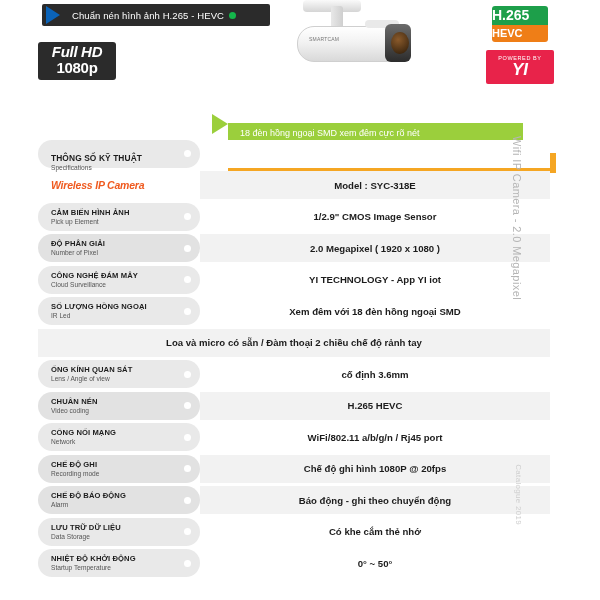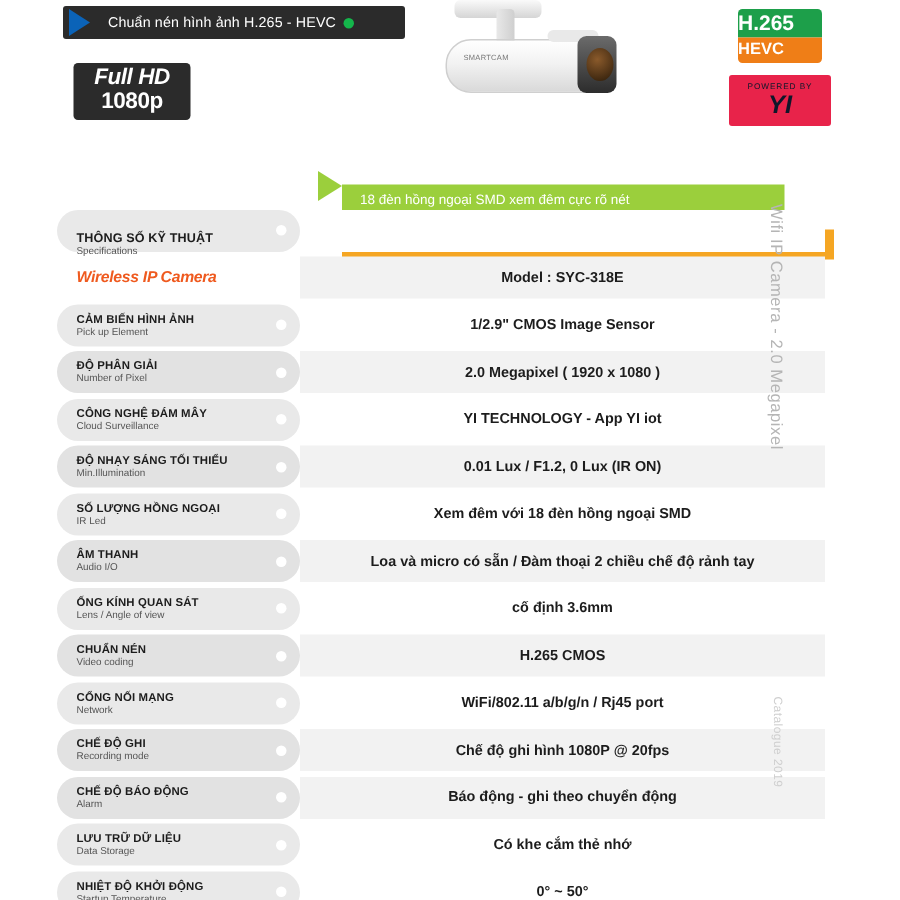--- a/index.html
+++ b/index.html
@@ -56,21 +56,21 @@
     position: absolute;
     left: 46px; top: 6px;
     width: 0; height: 0;
     border-top: 9px solid transparent;
     border-bottom: 9px solid transparent;
     border-left: 14px solid #0b63b8;
   }
 
   .fullhd {
     position: absolute;
-    left: 49px; top: 42px;
+    left: 38px; top: 42px;
     width: 78px; height: 38px;
     background: #2b2b2b;
     border-radius: 3px;
     color: #ffffff;
     text-align: center;
     padding-top: 2px;
     box-sizing: border-box;
   }
   .fullhd .l1 {
     font-size: 15px;
@@ -169,21 +169,21 @@
     height: 17px;
   }
 
   
   .yi-badge {
     position: absolute;
     left: 486px; top: 50px;
     width: 68px; height: 34px;
     background: #e8234a;
     border-radius: 2px;
-    color: #0f172a;
+    color: #ffffff;
     text-align: center;
   }
   .yi-badge .powered {
     font-size: 5.5px;
     letter-spacing: .6px;
     margin-top: 5px;
   }
   .yi-badge .yi {
     font-size: 17px;
     font-weight: bold;
@@ -414,58 +414,47 @@
     </div>
 
     <div class="row">
       <div class="label-cell">
         <span class="lab-vi">CÔNG NGHỆ ĐÁM MÂY</span>
         <span class="lab-en">Cloud Surveillance</span>
       </div>
       <div class="value-cell">YI TECHNOLOGY - App YI iot</div>
     </div>
 
-    <div class="row alt">
-      <div class="label-cell">
-        <span class="lab-vi">ĐỘ NHẠY SÁNG TỐI THIỂU</span>
-        <span class="lab-en">Min.Illumination</span>
-      </div>
-      <div class="value-cell">0.01 Lux / F1.2, 0 Lux (IR ON)</div>
-    </div>
 
     <div class="row">
       <div class="label-cell">
         <span class="lab-vi">SỐ LƯỢNG HỒNG NGOẠI</span>
         <span class="lab-en">IR Led</span>
       </div>
       <div class="value-cell">Xem đêm với 18 đèn hồng ngoại SMD</div>
     </div>
 
     <div class="row alt">
-      <div class="label-cell">
-        <span class="lab-vi">ÂM THANH</span>
-        <span class="lab-en">Audio I/O</span>
-      </div>
       <div class="value-cell">Loa và micro có sẵn / Đàm thoại 2 chiều chế độ rảnh tay</div>
     </div>
 
     <div class="row">
       <div class="label-cell">
         <span class="lab-vi">ỐNG KÍNH QUAN SÁT</span>
         <span class="lab-en">Lens / Angle of view</span>
       </div>
       <div class="value-cell">cố định 3.6mm</div>
     </div>
 
     <div class="row alt">
       <div class="label-cell">
         <span class="lab-vi">CHUẨN NÉN</span>
         <span class="lab-en">Video coding</span>
       </div>
-      <div class="value-cell">H.265 CMOS</div>
+      <div class="value-cell">H.265 HEVC</div>
     </div>
 
     <div class="row">
       <div class="label-cell">
         <span class="lab-vi">CỔNG NỐI MẠNG</span>
         <span class="lab-en">Network</span>
       </div>
       <div class="value-cell">WiFi/802.11 a/b/g/n / Rj45 port</div>
     </div>
 

